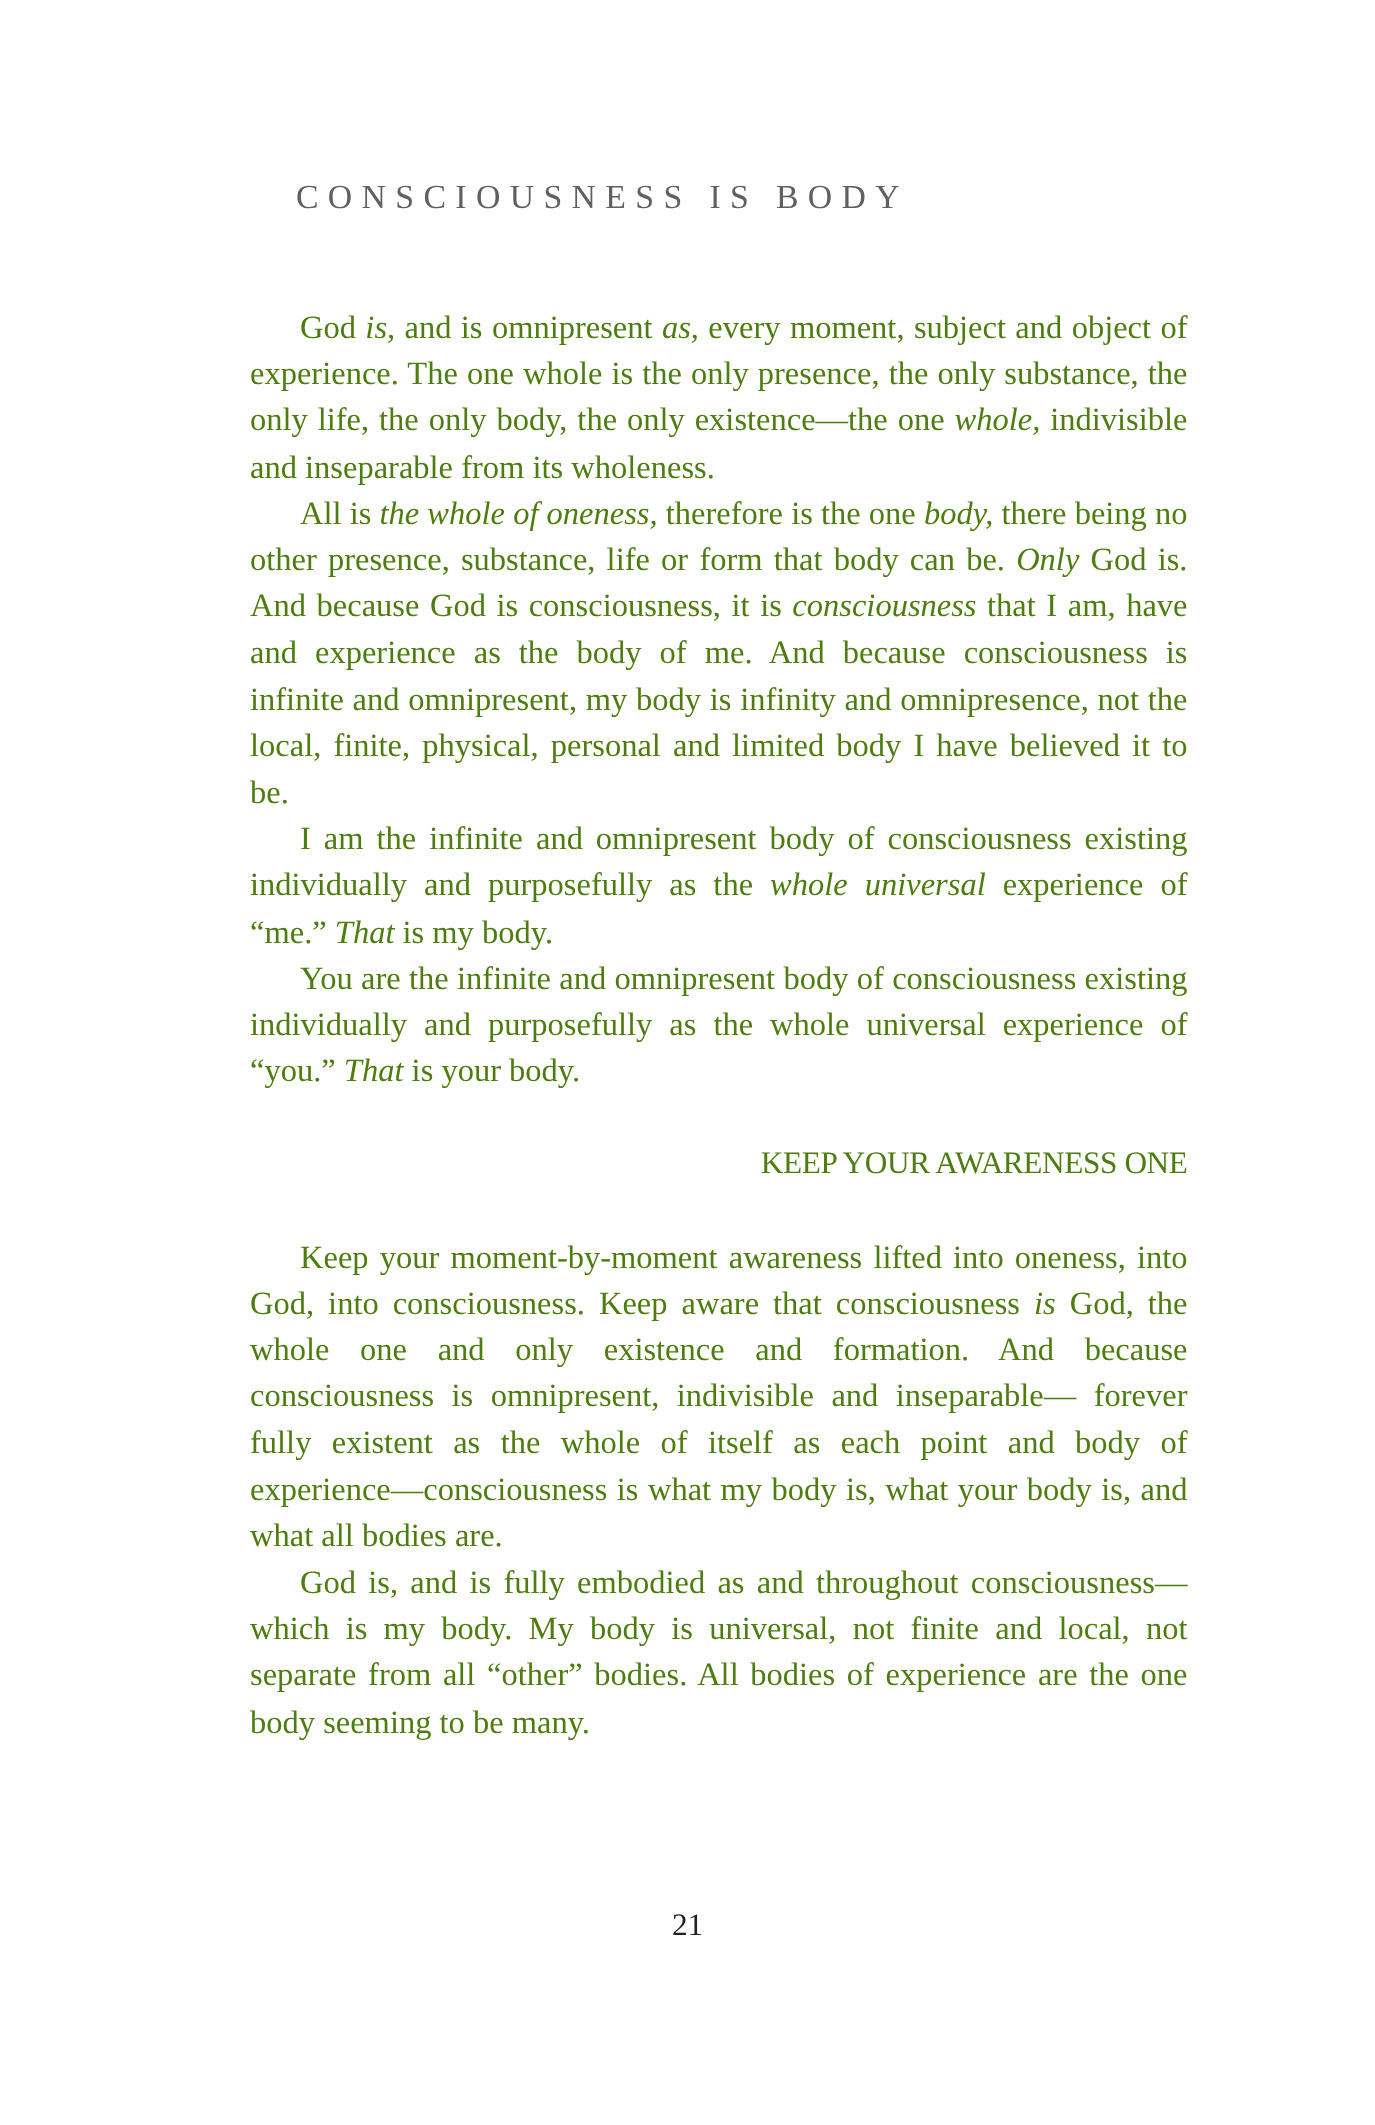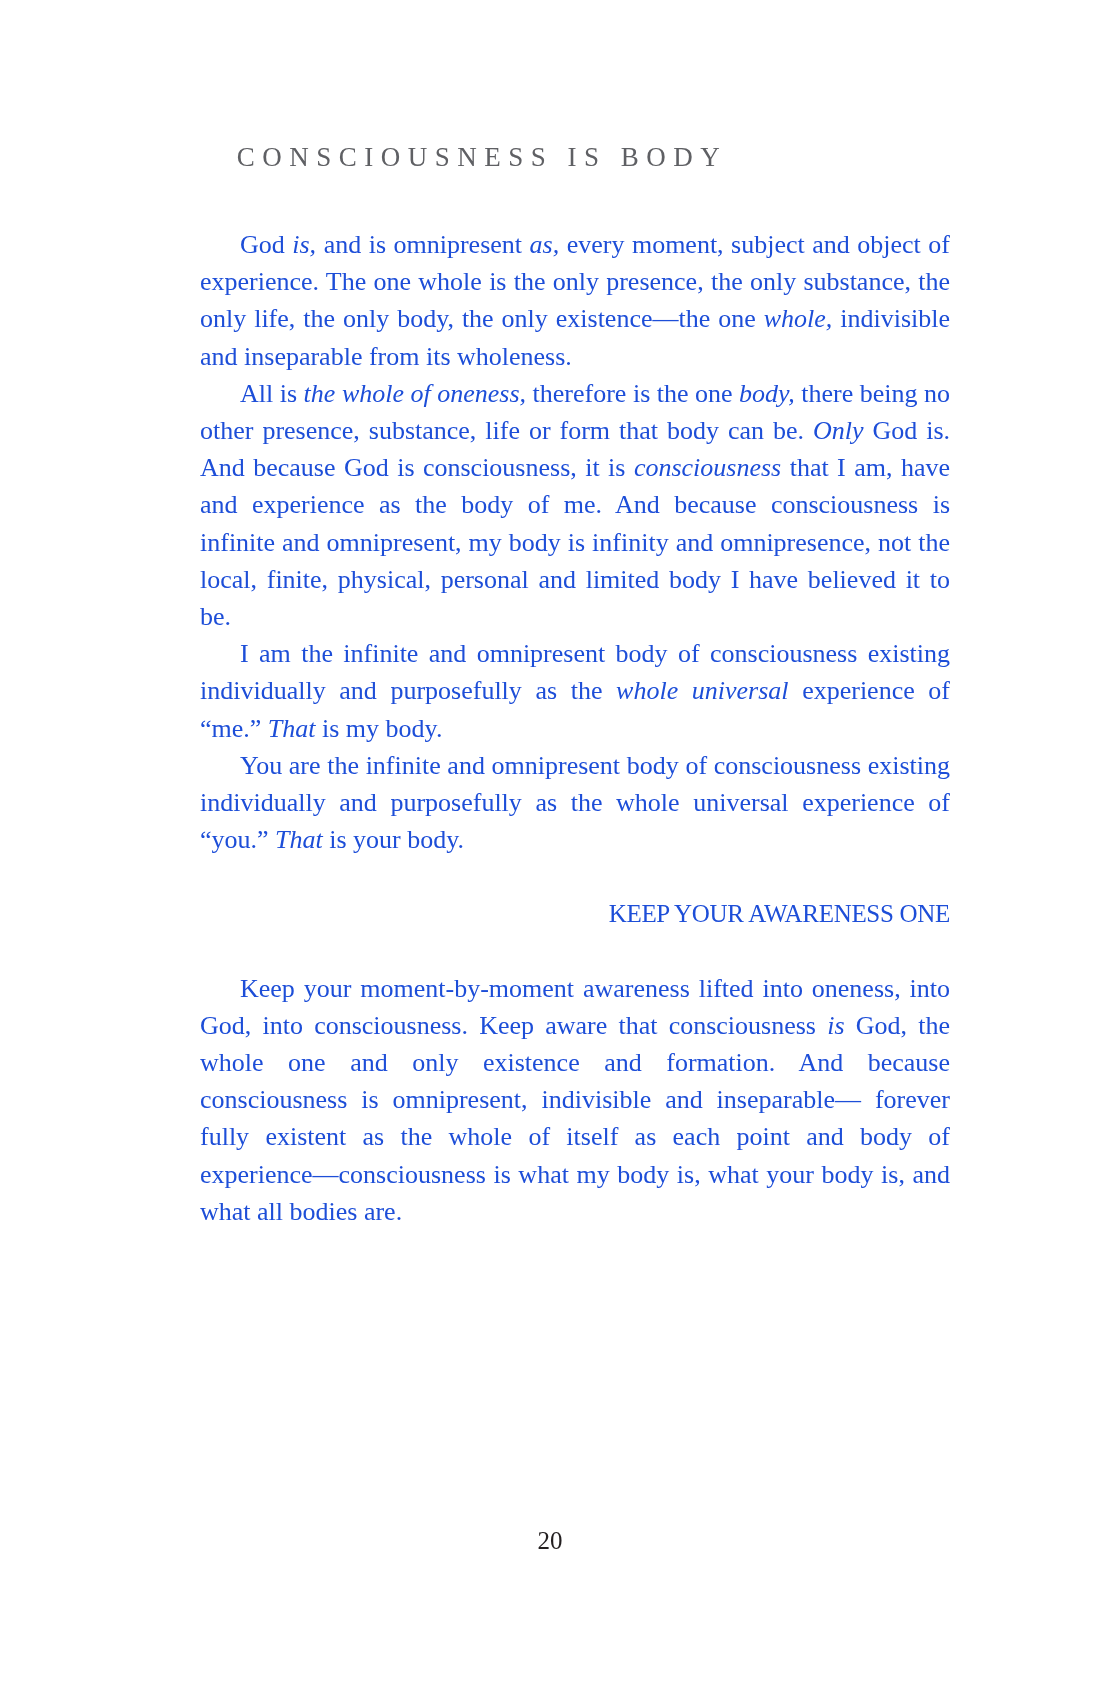--- a/index.html
+++ b/index.html
@@ -4,23 +4,23 @@
 <style>
   html, body { margin: 0; padding: 0; background: #ffffff; }
   body { width: 1100px; height: 1700px; position: relative; overflow: hidden; }
   .page { position: absolute; left: 0; top: 0; width: 1100px; height: 1700px; background: #fff; }
   .running-head {
     position: absolute; top: 142px; left: 0; width: 964px; text-align: center;
     font-family: "Liberation Serif", "DejaVu Serif", serif;
     font-size: 27px; letter-spacing: 7.5px; color: #5f6064;
   }
   .body-text {
-    position: absolute; left: 200px; top: 226px; width: 750px;
+    position: absolute; left: 200px; top: 243px; width: 750px;
     font-family: "Liberation Serif", "DejaVu Serif", serif;
-    font-size: 26px; line-height: 37.2px; color: #1d4ed8;
+    font-size: 26px; line-height: 37.2px; color: #4d7c0f;
     text-align: justify; hyphens: manual;
   }
   .body-text p { margin: 0; text-indent: 40px; }
   .body-text em { font-style: italic; }
   .section-title {
     text-align: right; text-indent: 0 !important; margin: 37px 0 37px 0 !important;
     font-size: 25px; letter-spacing: -0.3px;
   }
   .page-number {
     position: absolute; top: 1527px; left: 0; width: 1100px; text-align: center;
@@ -32,15 +32,16 @@
 
 <div class="page">
   <div class="running-head">CONSCIOUSNESS IS BODY</div>
   <div class="body-text" id="body-text">
       <p><span>God </span><em>is,</em><span> and is omnipresent </span><em>as,</em><span> every moment, subject and object of experience. The one whole is the only presence, the only sub­stance, the only life, the only body, the only existence—the one </span><em>whole,</em><span> indivisible and inseparable from its wholeness.</span></p>
       <p><span>All is </span><em>the whole of oneness,</em><span> therefore is the one </span><em>body,</em><span> there being no other presence, substance, life or form that body can be. </span><em>Only</em><span> God is. And because God is consciousness, it is </span><em>consciousness</em><span> that I am, have and experience as the body of me. And because con­sciousness is infinite and omnipresent, my body is infinity and om­nipresence, not the local, finite, physical, personal and limited body I have believed it to be.</span></p>
       <p><span>I am the infinite and omnipresent body of consciousness exist­ing individually and purposefully as the </span><em>whole universal</em><span> experience of “me.” </span><em>That</em><span> is my body.</span></p>
       <p><span>You are the infinite and omnipresent body of consciousness ex­isting individually and purposefully as the whole universal experi­ence of “you.” </span><em>That</em><span> is your body.</span></p>
       <p class="section-title">KEEP YOUR AWARENESS ONE</p>
       <p><span>Keep your moment-by-moment awareness lifted into oneness, into God, into consciousness. Keep aware that consciousness </span><em>is</em><span> God, the whole one and only existence and formation. And be­cause consciousness is omnipresent, indivisible and inseparable— forever fully existent as the whole of itself as each point and body of experience—consciousness is what my body is, what your body is, and what all bodies are.</span></p>
+      <p><span>God is, and is fully embodied as and throughout conscious­ness—which is my body. My body is universal, not finite and local, not separate from all “other” bodies. All bodies of experience are the one body seeming to be many.</span></p>
     </div>
-  <div class="page-number">20</div>
+  <div class="page-number">21</div>
 </div>
 
 </body></html>

